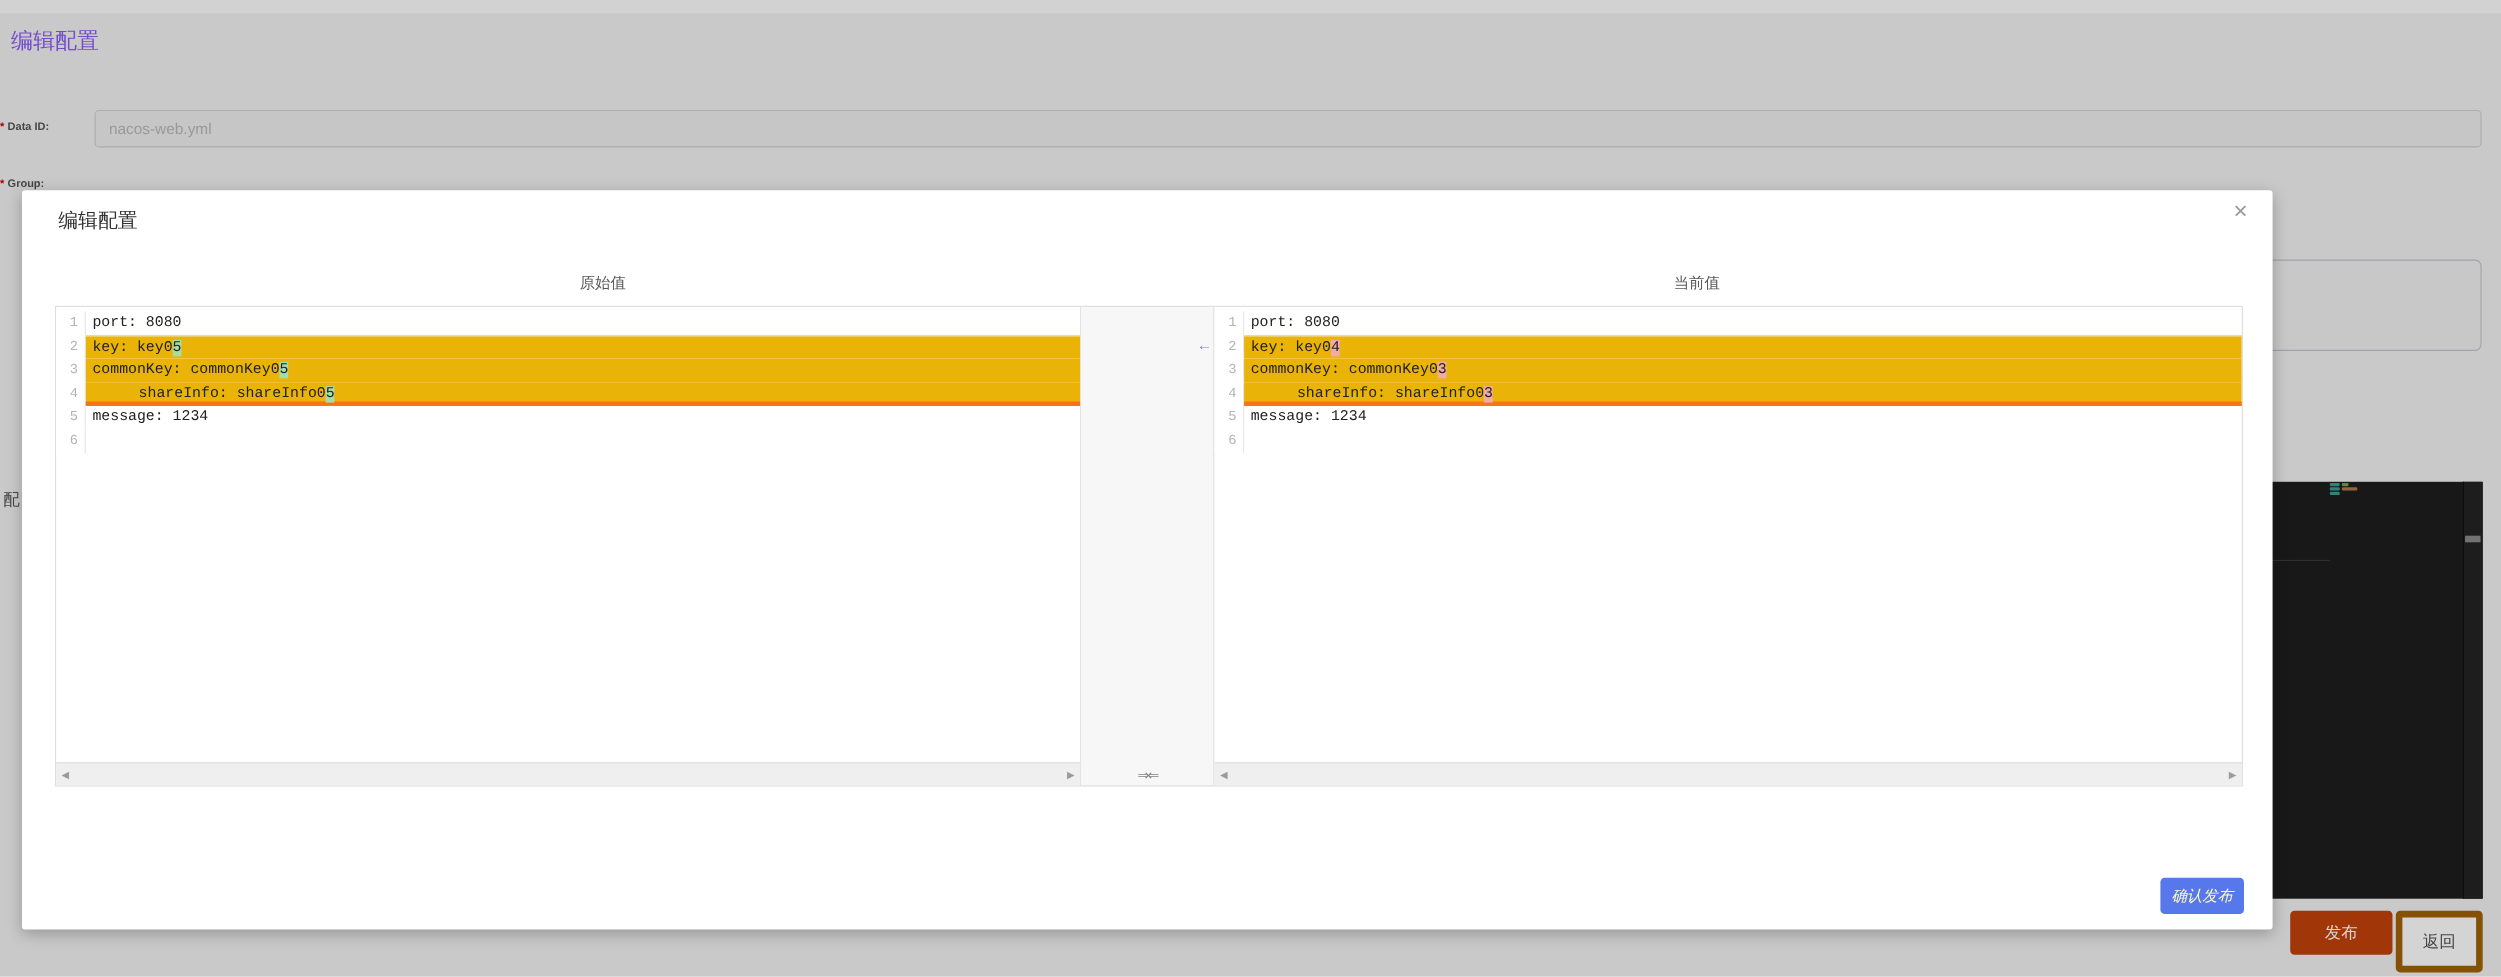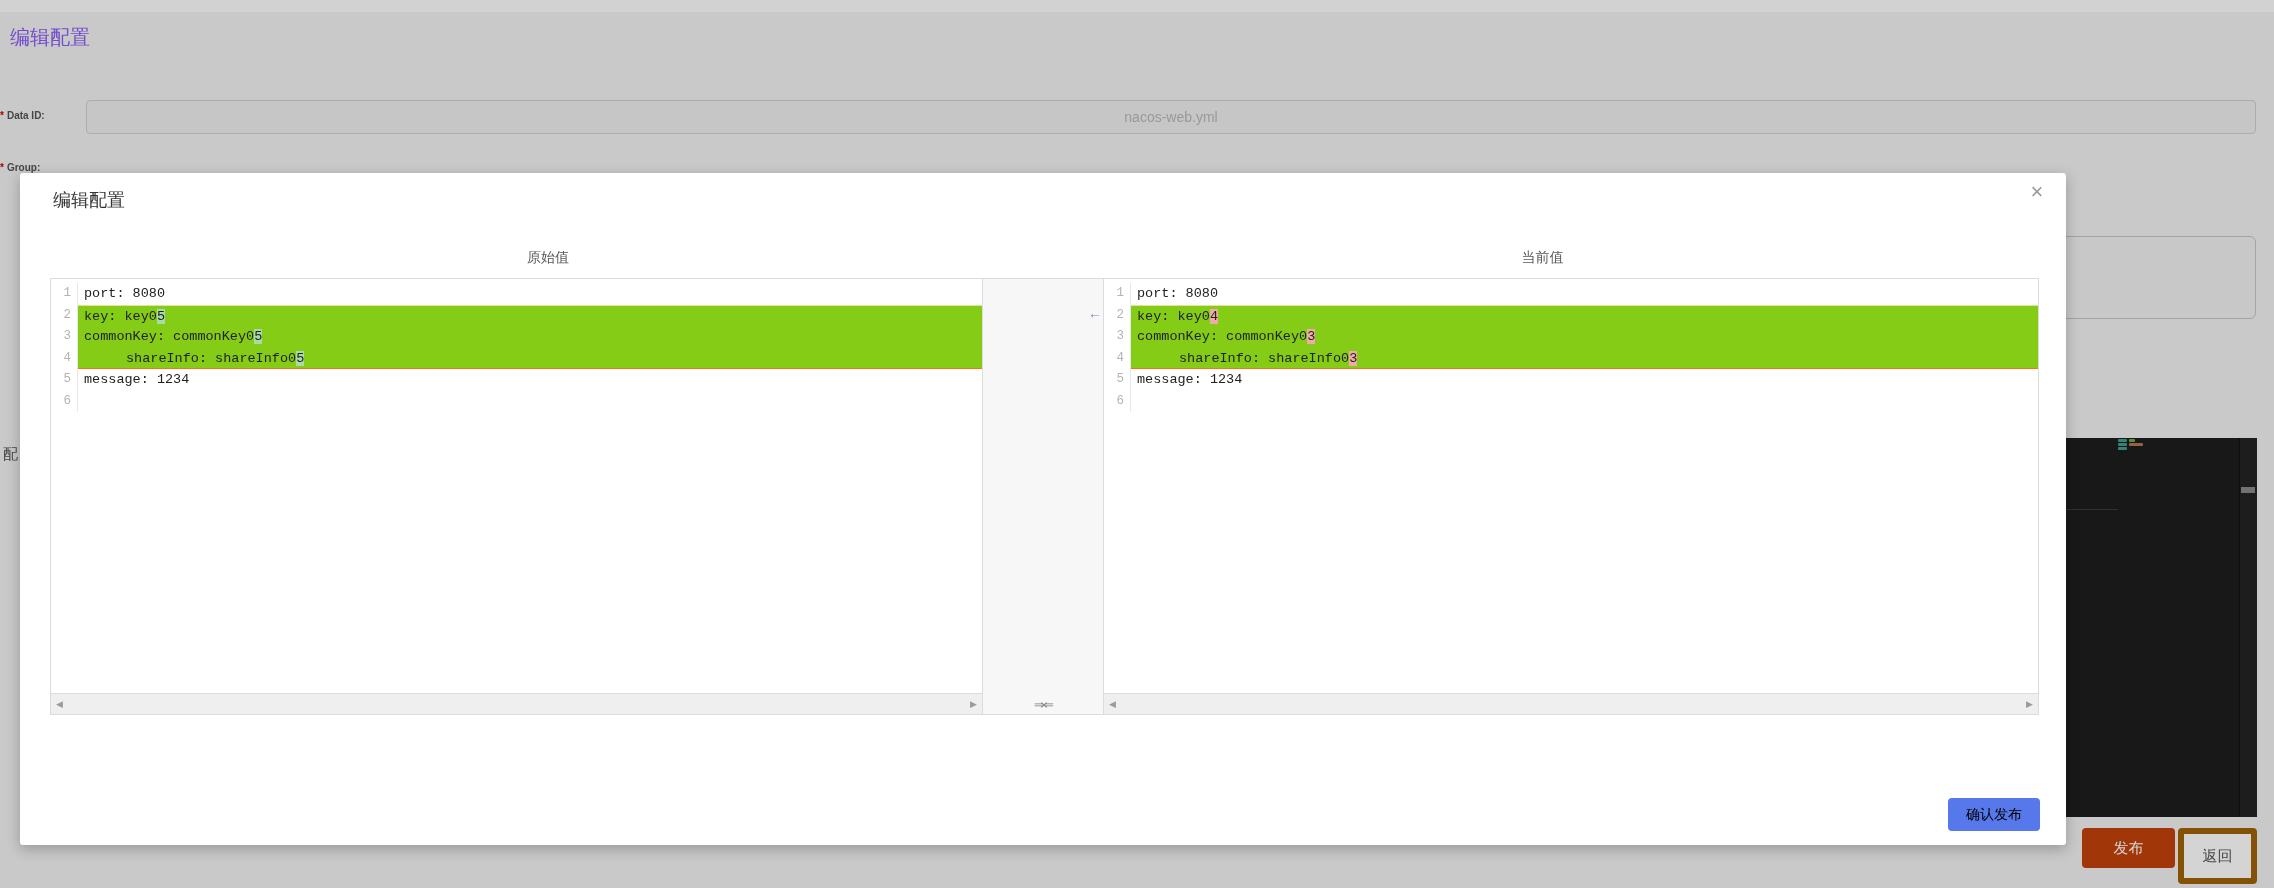--- a/index.html
+++ b/index.html
@@ -19,21 +19,21 @@
   .form-label .req { color:#c00; margin-right:3px; font-weight:bold; }
   .lbl-dataid { top:110px; left:0; }
   .lbl-group  { top:162px; left:0; }
 
   .form-input {
     position:absolute; left:86px; width:2170px; height:34px;
     background:#eeeeee; border:1px solid #d0d0d0; border-radius:4px;
     font-size:14px; color:#b9b9b9; padding:0 12px;
     font-family:"Liberation Sans", sans-serif;
   }
-  .inp-dataid { top:100px;text-align:center; }
+  .inp-dataid { top:100px; }
   .inp-group  { top:152px; }
 
   .side-desc-box {
     position:absolute; left:1750px; top:236px; width:506px; height:83px;
     background:#f1f1f1; border:1px solid #c4c4cc; border-radius:6px;
   }
 
   .partial-char { position:absolute; left:3px; top:445px; font-size:15px; color:#555; }
 
   .dark-editor {
@@ -84,45 +84,45 @@
   .dpanel-left  { width:933px; }
   .dpanel-right { width:936px; }
 
   .lines { position:absolute; left:0; right:0; top:0; bottom:21px; overflow:hidden; padding-top:4px; }
   .line { display:flex; height:21.5px; font-family:"Liberation Mono", monospace; font-size:13.5px; line-height:21.5px; }
   .num {
     flex:none; width:27px; text-align:right; padding-right:6px;
     color:#b3b3b3; font-size:12.5px; background:#fff; border-right:1px solid #e7e7e7;
   }
   .code { flex:1; padding-left:6px; color:#222; white-space:pre; }
-  .line.chg .code { background:#84cc16; }
+  .line.chg .code { background:#eab308; }
   .line.chg-first .code { border-top:1px solid #e6e29b; }
-  .line.chg-last  .code { border-bottom:1px solid #f97316;padding-left:48px; }
+  .line.chg-last  .code { border-bottom:4px solid #f97316;padding-left:48px; }
   .hl { display:inline; }
   .hl-add { background:#a7dca7; }
   .hl-del { background:#f0aaaa; }
 
   .hscroll {
     position:absolute; left:0; right:0; bottom:0; height:21px;
     background:#efefef; border-top:1px solid #ddd;
   }
   .hs-arrow { position:absolute; top:0; height:21px; line-height:21px; font-size:9px; color:#9b9b9b; cursor:pointer; }
   .hs-left  { left:5px; }
   .hs-right { right:5px; }
 
   .gutter {
     position:relative; width:120px; background:#f7f7f7;
     border-top:1px solid #dcdcdc; border-bottom:1px solid #dcdcdc;
   }
   .merge-arrow { position:absolute; top:27px; right:1px; color:#7583d8; font-size:14px; cursor:pointer; line-height:14px; }
   .fold-icon { position:absolute; bottom:2px; left:50%; transform:translateX(-50%); color:#808080; font-size:13px; cursor:pointer; letter-spacing:-2px; }
 
   .btn-confirm {
-    position:absolute; right:26px; bottom:14px; width:92px; height:33px;
-    background:#5678ea; color:#000000; font-size:14px;
+    position:absolute; right:26px; bottom:14px; width:76px; height:33px;
+    background:#5678ea; color:#fef9c3; font-size:14px;font-style:italic;
   }
 </style>
 </head>
 <body>
 
 <div class="page">
   <div class="top-strip"></div>
   <h1 class="page-title">编辑配置</h1>
 
   <div class="form-label lbl-dataid">

